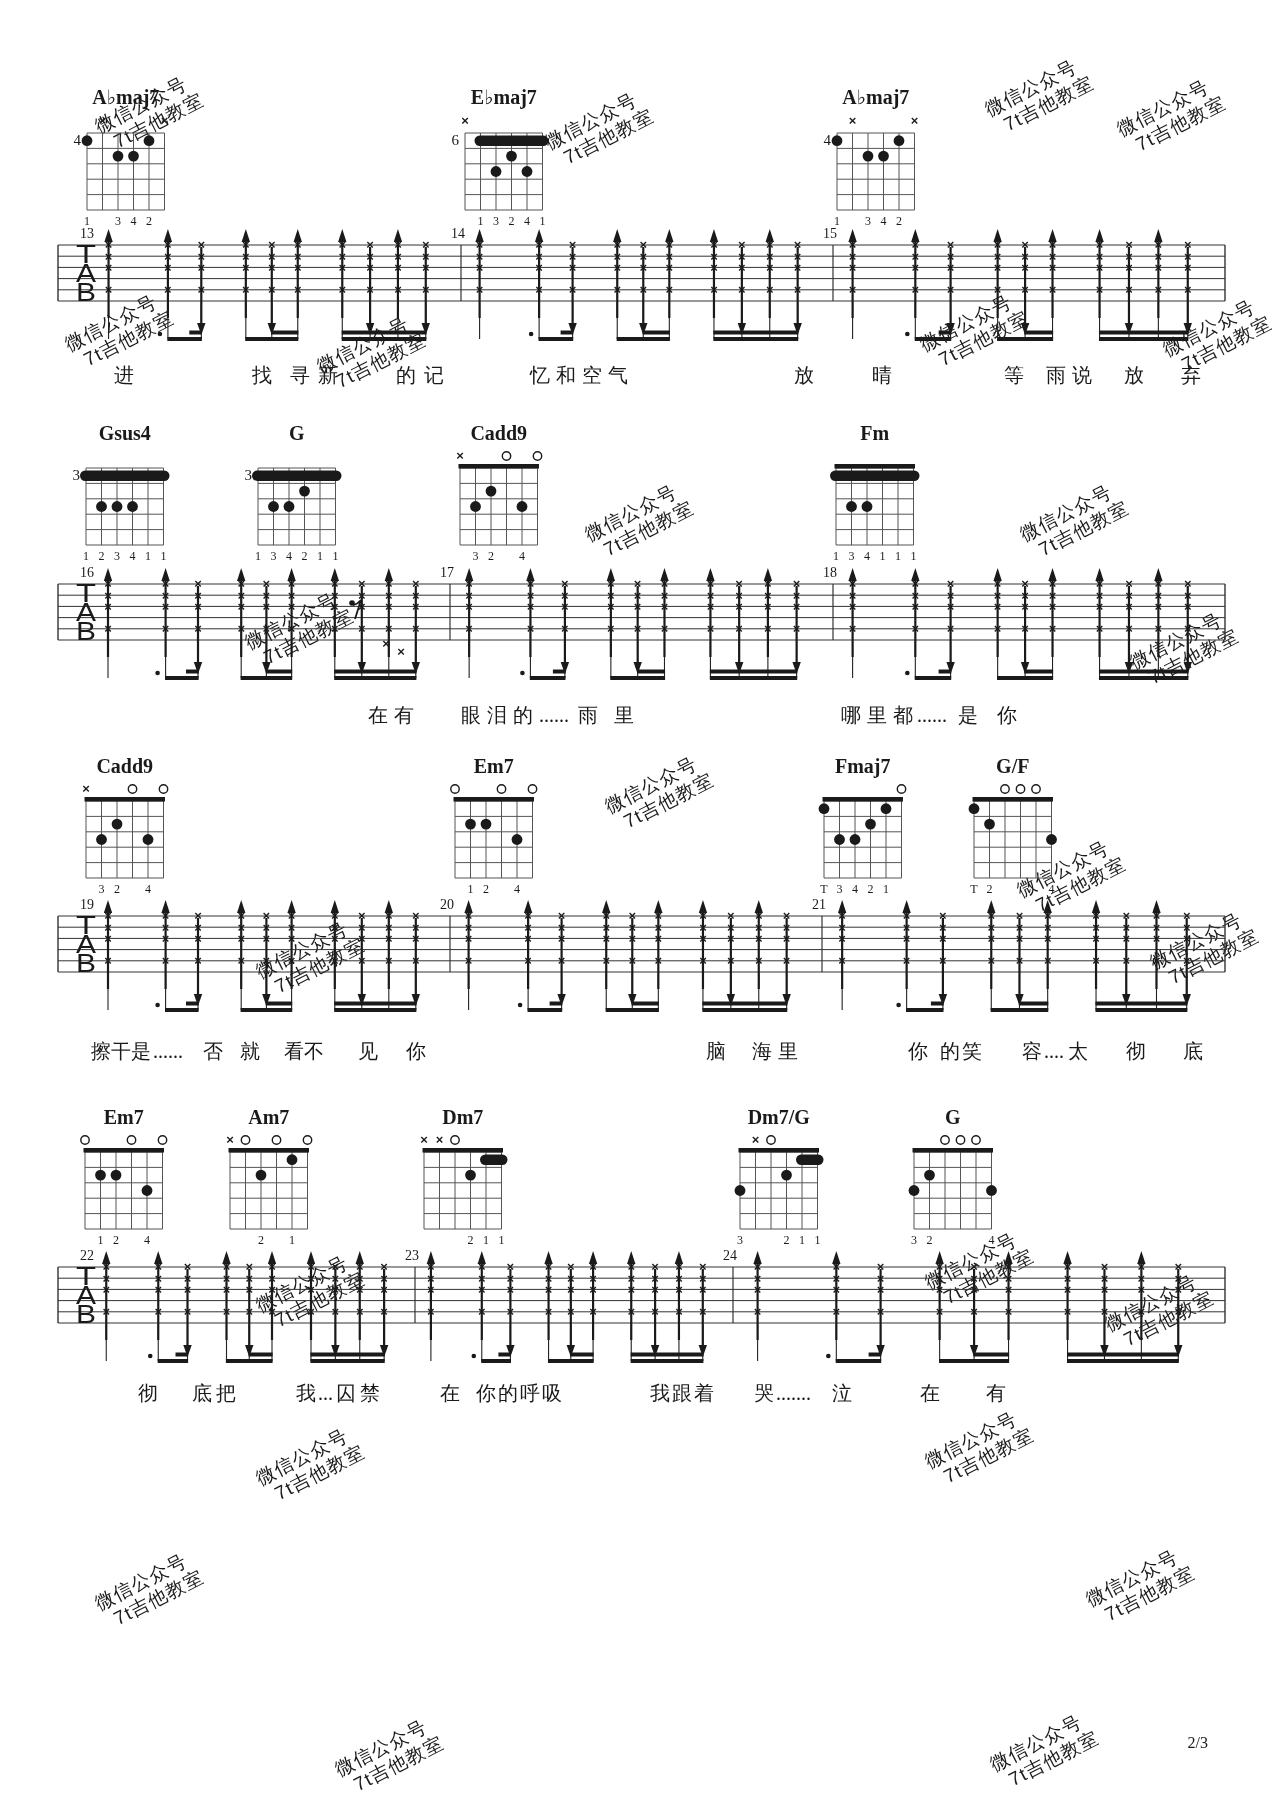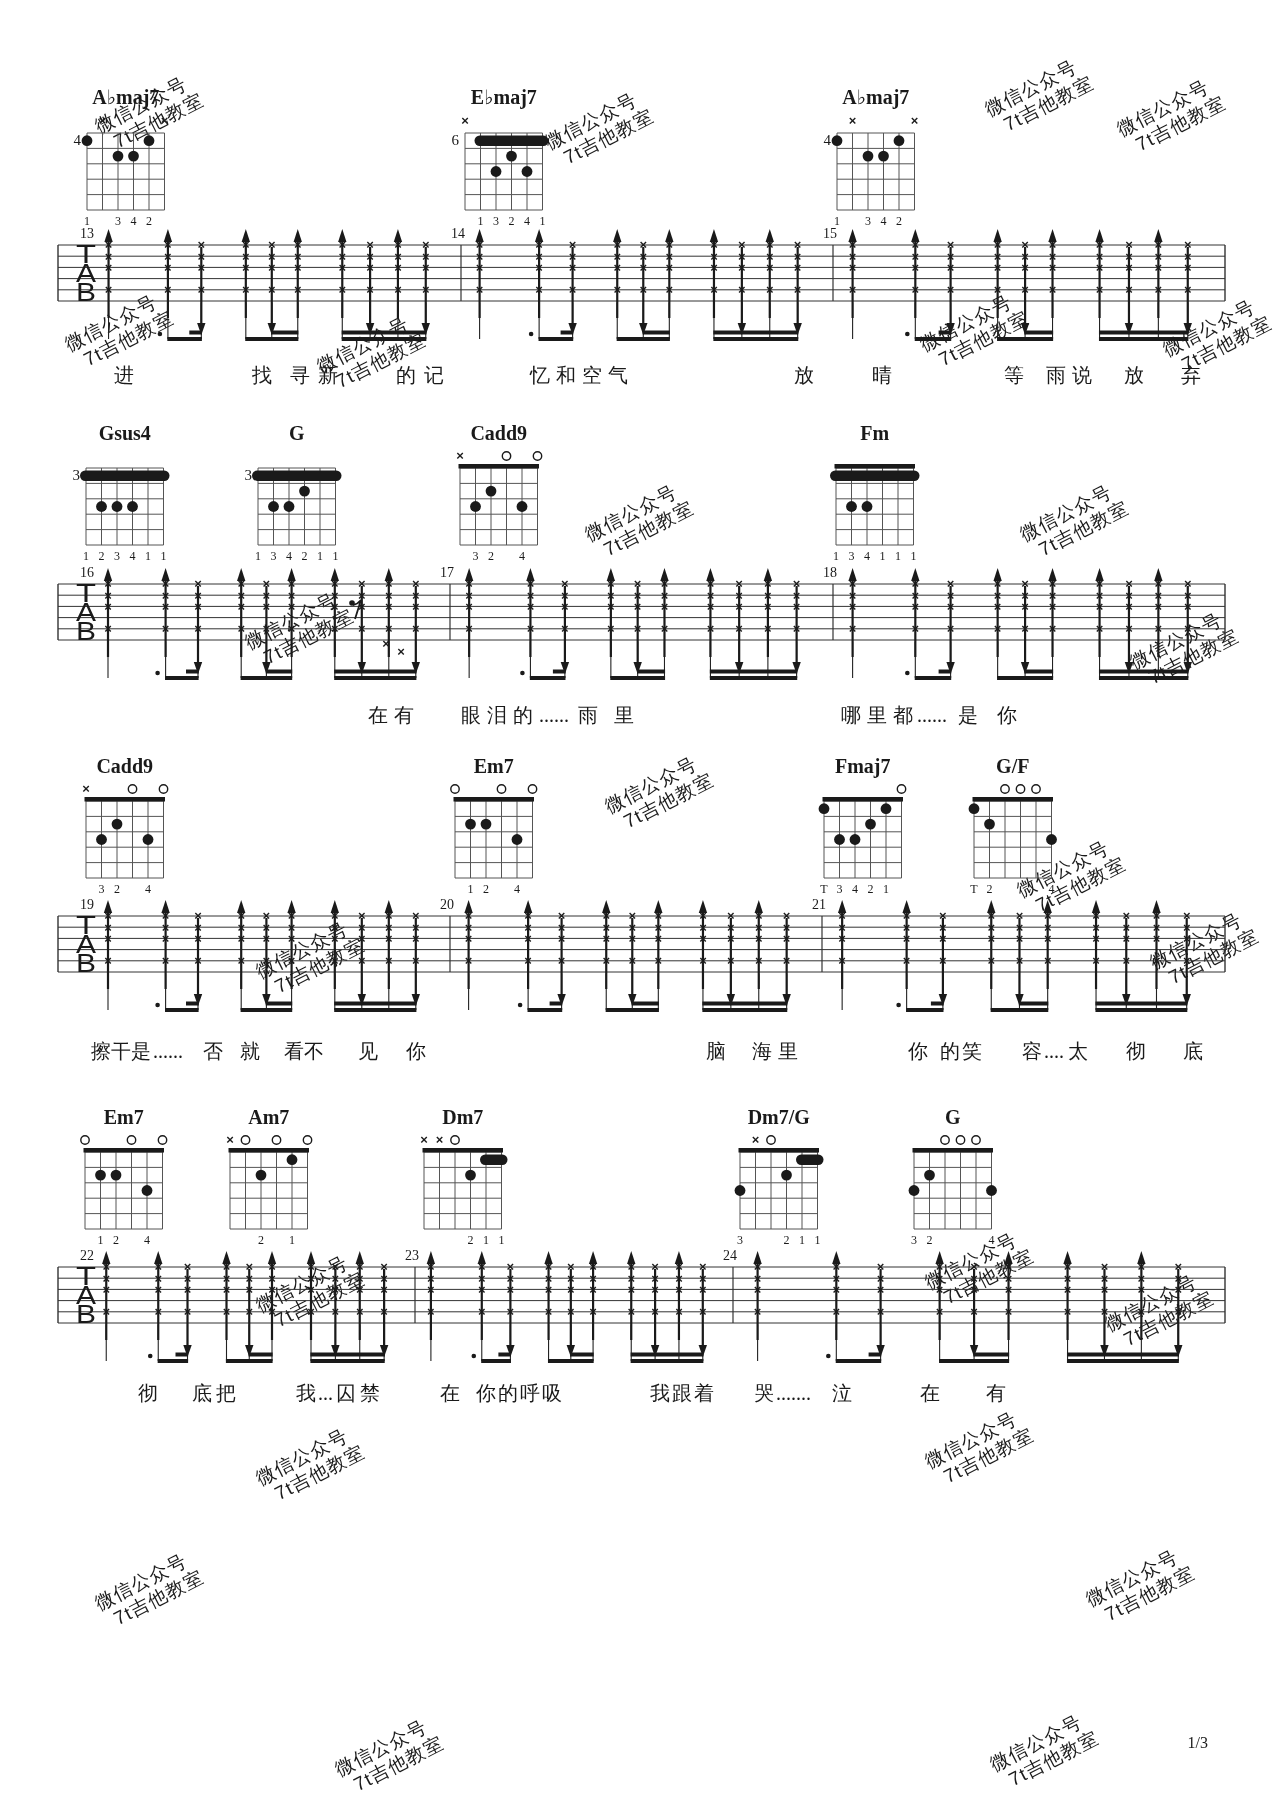--- a/index.html
+++ b/index.html
@@ -1597,14 +1597,14 @@
         <text x="650" y="1400" class="lyric">我</text>
         <text x="672" y="1400" class="lyric">跟</text>
         <text x="694" y="1400" class="lyric">着</text>
         <text x="754" y="1400" class="lyric">哭</text>
         <text x="776" y="1400" class="lyric">.......</text>
         <text x="832" y="1400" class="lyric">泣</text>
         <text x="920" y="1400" class="lyric">在</text>
         <text x="986" y="1400" class="lyric">有</text>
       </g>
     </svg>
-  <div class="page-number">1/3</div>
+  <div class="page-number">2/3</div>
 </div>
 
 </body></html>

